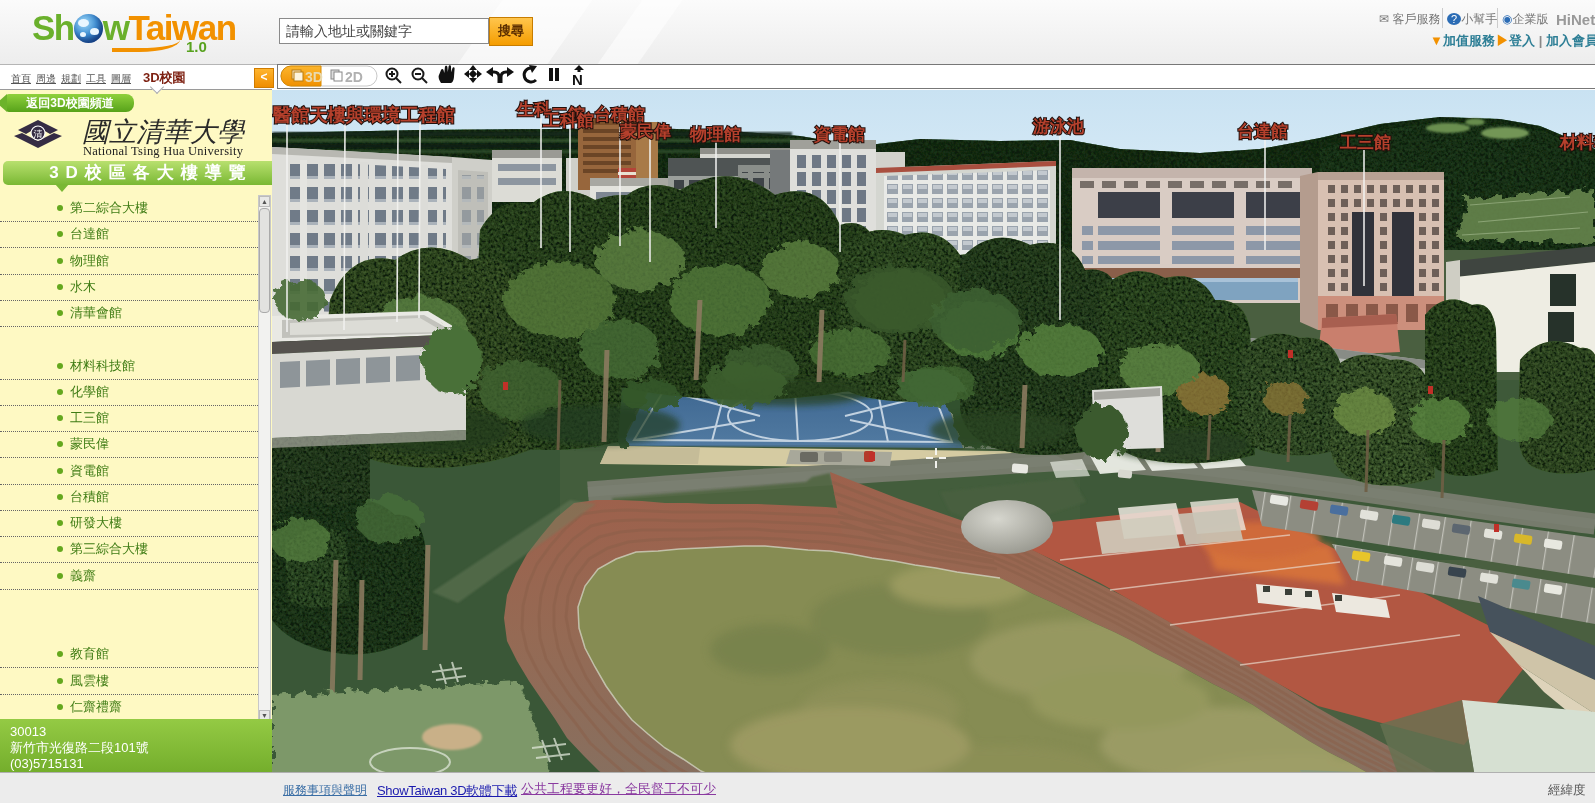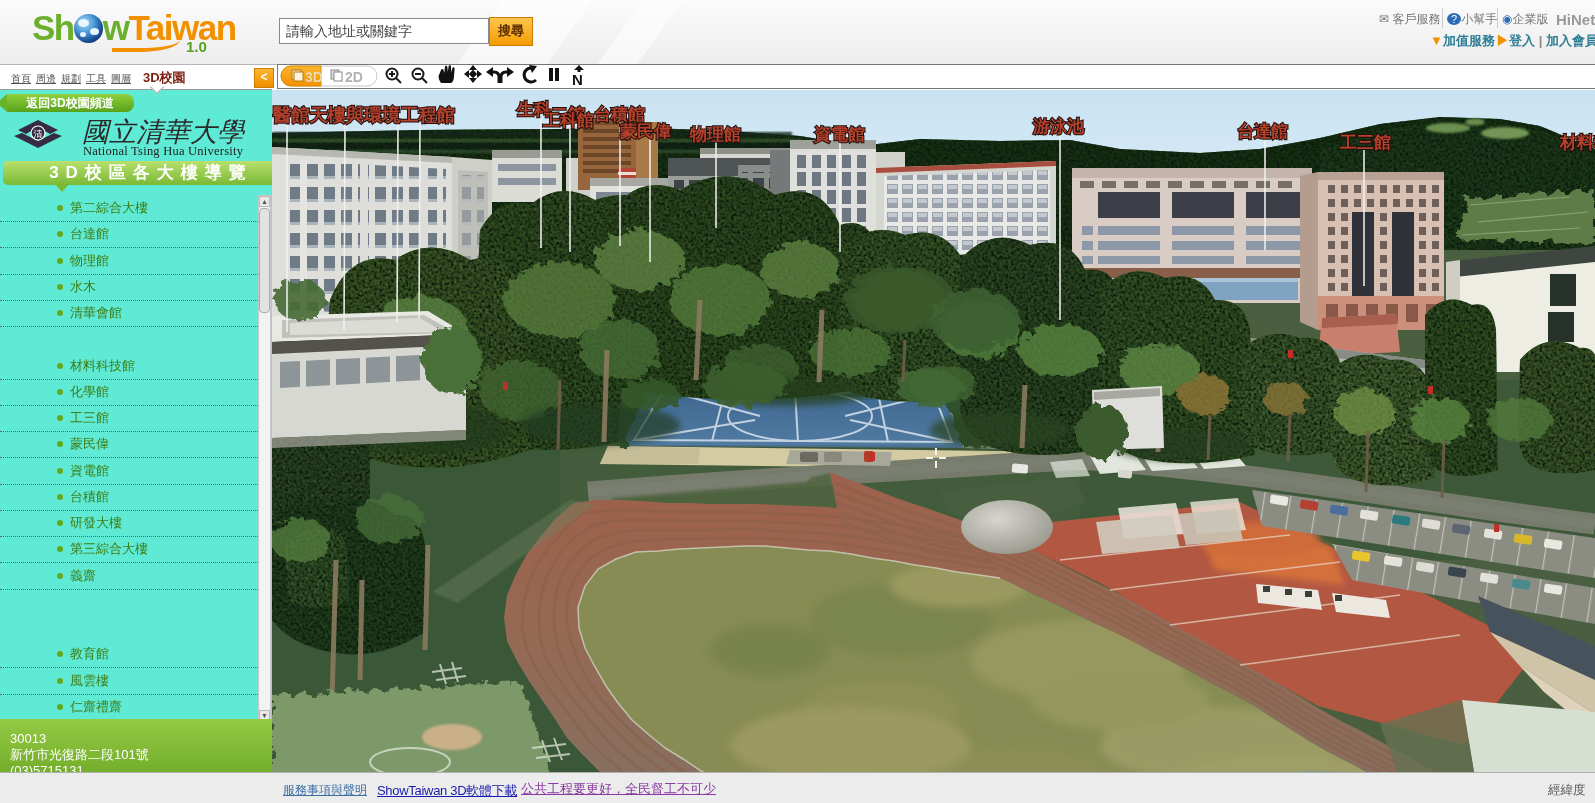--- a/index.html
+++ b/index.html
@@ -15,34 +15,34 @@
 #srchbtn{position:absolute;left:489px;top:17px;width:42px;height:27px;background:linear-gradient(180deg,#ffc54d,#f59d00);border:1px solid #c87d00;color:#5a2d00;font-weight:bold;font-size:13px;text-align:center;line-height:26px;}
 .toplink{position:absolute;top:11px;color:#777;font-size:12px;white-space:nowrap;}
 .sep{position:absolute;top:8px;width:1px;height:20px;background:#ccc;}
 .tl2{position:absolute;top:32px;color:#2e7f96;font-size:13px;font-weight:bold;white-space:nowrap;}
 #nav{position:absolute;left:0;top:64px;width:1595px;height:26px;background:#fff;border-top:1px solid #b5b5b5;box-sizing:border-box;}
 .mi{position:absolute;top:7px;color:#555;font-size:10px;text-decoration:underline;white-space:nowrap;}
 #m3d{position:absolute;left:143px;top:4px;color:#7c1f10;font-size:13px;font-weight:bold;white-space:nowrap;}
 #notch{position:absolute;left:152px;top:82px;width:9px;height:9px;background:#fff;border-left:1px solid #aaa;border-top:1px solid #aaa;transform:rotate(225deg);z-index:5;}
 #clps{position:absolute;left:254px;top:68px;width:18px;height:18px;background:linear-gradient(180deg,#ffb52e,#ef8d00);border:1px solid #d07c00;color:#fff;font-weight:bold;text-align:center;line-height:16px;font-size:12px;}
 #tbar{position:absolute;left:277px;top:64px;width:1318px;height:25px;background:#fff;border:1px solid #777;border-right:none;box-sizing:border-box;}
-#side{position:absolute;left:0;top:90px;width:272px;height:682px;background:#5eead4;}
+#side{position:absolute;left:0;top:90px;width:272px;height:682px;background:#fef9c3;}
 #backbtn{position:absolute;left:6px;top:4px;width:128px;height:18px;background:linear-gradient(180deg,#8fd13c,#57a21a);border-radius:3px 8px 8px 3px;color:#fff;font-size:12px;font-weight:bold;text-align:center;line-height:18px;}
 #backbtn:before{content:"";position:absolute;left:-9px;top:0;border-right:10px solid #6cb32a;border-top:9px solid transparent;border-bottom:9px solid transparent;}
 #nthu{position:absolute;left:0;top:22px;width:272px;height:48px;}
 #hdr3d{position:absolute;left:3px;top:71px;width:296px;height:24px;border-radius:5px;background:linear-gradient(180deg,#b8e06e,#7ab834);color:#fff;font-weight:bold;font-size:17px;letter-spacing:7px;text-align:center;line-height:24px;}
 #hdr3d:after{content:"";position:absolute;left:52px;bottom:-7px;border-top:8px solid #7ab834;border-left:7px solid transparent;border-right:7px solid transparent;}
 #blist{position:absolute;left:0;top:105px;width:258px;height:525px;}
 .bi{position:absolute;left:0;width:258px;height:26px;border-bottom:1px dotted #666;color:#3f7c14;font-size:13px;line-height:26px;}
 .bi b{position:absolute;left:57px;top:10px;width:6px;height:6px;border-radius:50%;background:#64a81e;}
 .bi span{position:absolute;left:70px;font-weight:normal;}
 #sbar{position:absolute;left:258px;top:105px;width:13px;height:527px;background:#f2f2f0;border:1px solid #c8c8c8;box-sizing:border-box;}
 #sbar .ar{position:absolute;left:0;width:11px;height:11px;background:#e8e8e6;border:1px solid #bbb;box-sizing:border-box;color:#555;font-size:7px;text-align:center;line-height:9px;}
 #thumb{position:absolute;left:0;top:12px;width:11px;height:105px;background:#e2e2e0;border:1px solid #aaa;border-radius:4px;box-sizing:border-box;}
-#addr{position:absolute;left:0;top:629px;width:272px;height:53px;background:linear-gradient(180deg,#94ca44,#74ae2c);color:#fff;font-size:13px;padding-top:12px;box-sizing:border-box;}
+#addr{position:absolute;left:0;top:629px;width:272px;height:53px;background:linear-gradient(180deg,#94ca44,#74ae2c);color:#fff;font-size:13px;padding-top:5px;box-sizing:border-box;}
 #addr div{margin-left:10px;line-height:16px;}
 #foot{position:absolute;left:0;top:772px;width:1595px;height:37px;background:#ececec;border-top:1px solid #b0b0b0;box-sizing:border-box;}
 #foot a{position:absolute;top:9px;font-size:13px;}
 #map{position:absolute;left:272px;top:90px;width:1323px;height:682px;}
 </style></head>
 <body>
 <div id="hdr">
  <div class="streak" style="left:480px;top:0;width:90px;height:64px;"></div>
  <div class="streak" style="left:620px;top:0;width:40px;height:64px;"></div>
  <div id="logo"><span class="g">Sh</span><span id="globe"><i style="left:4px;top:5px;width:11px;height:8px;"></i><i style="left:16px;top:14px;width:9px;height:7px;"></i><i style="left:6px;top:18px;width:6px;height:5px;"></i></span><span class="g">w</span><span class="o">Taiwan</span></div>

